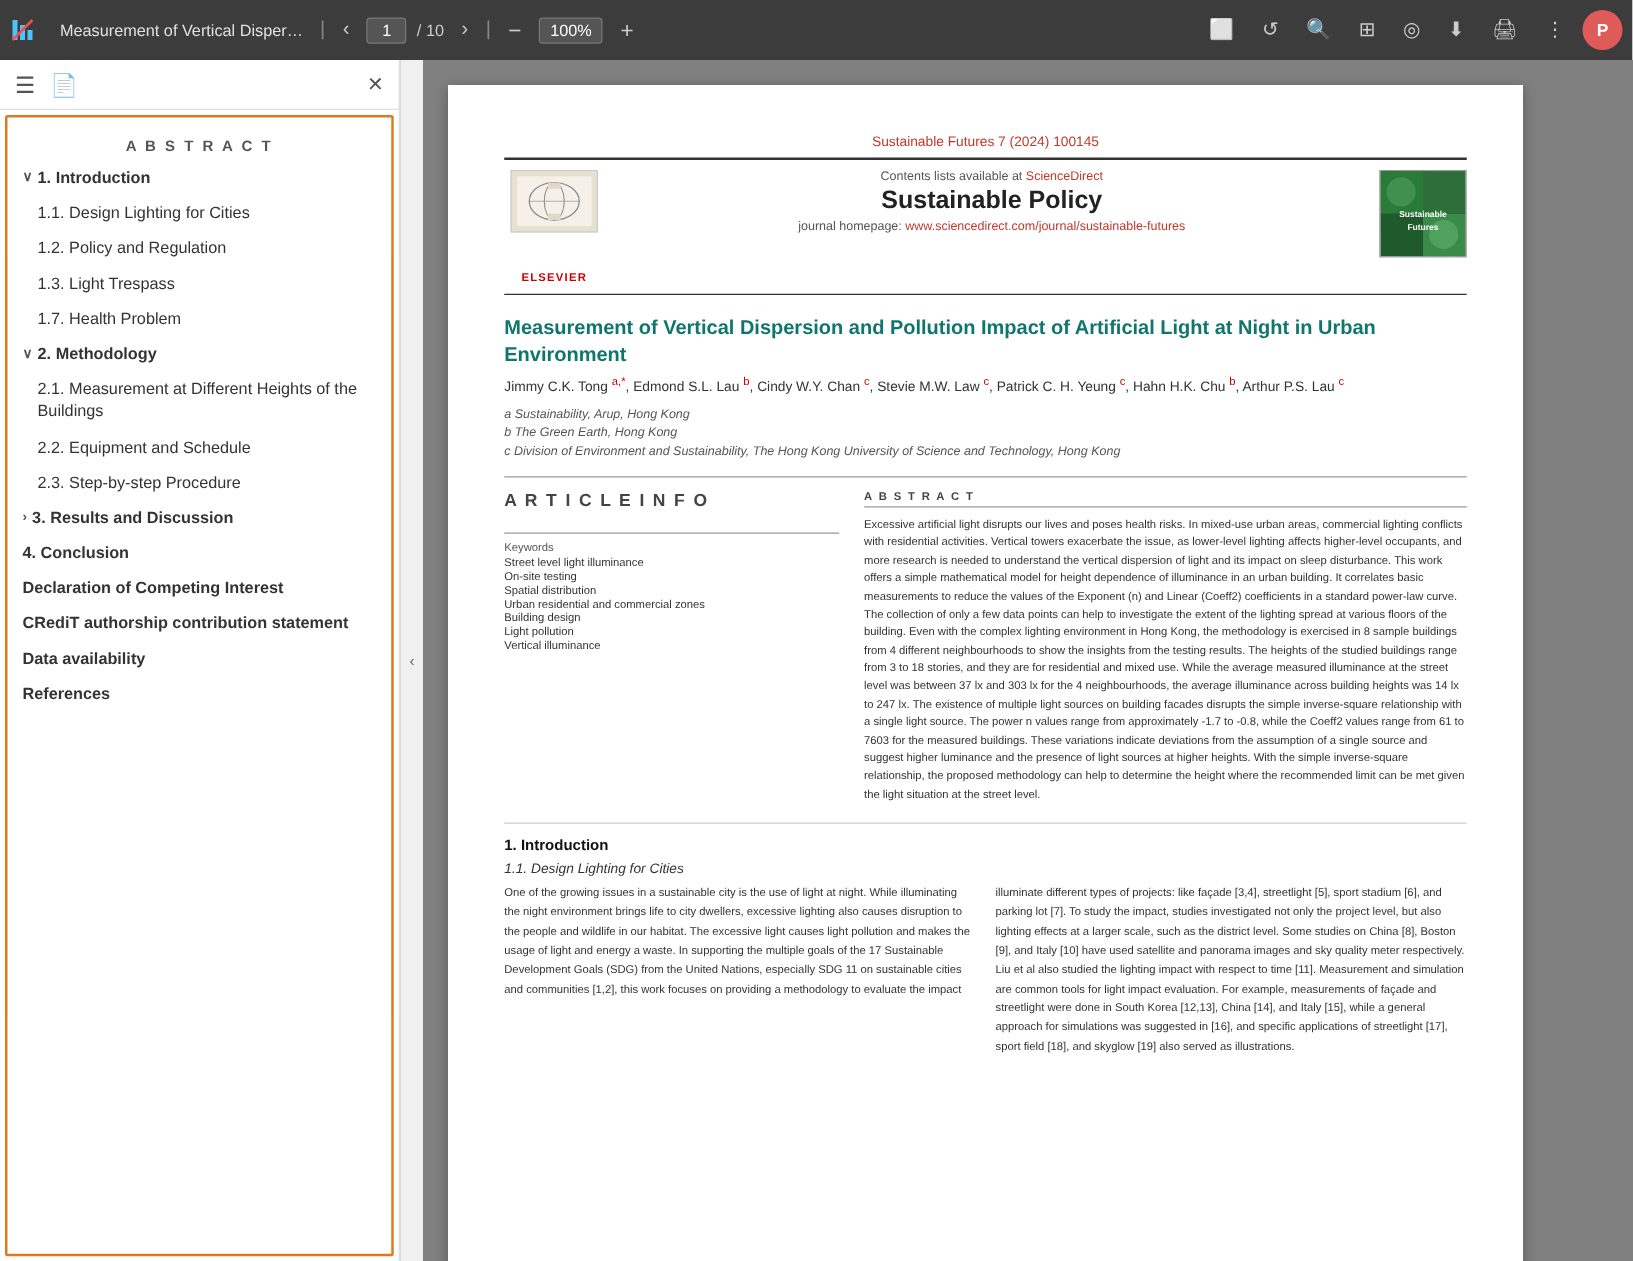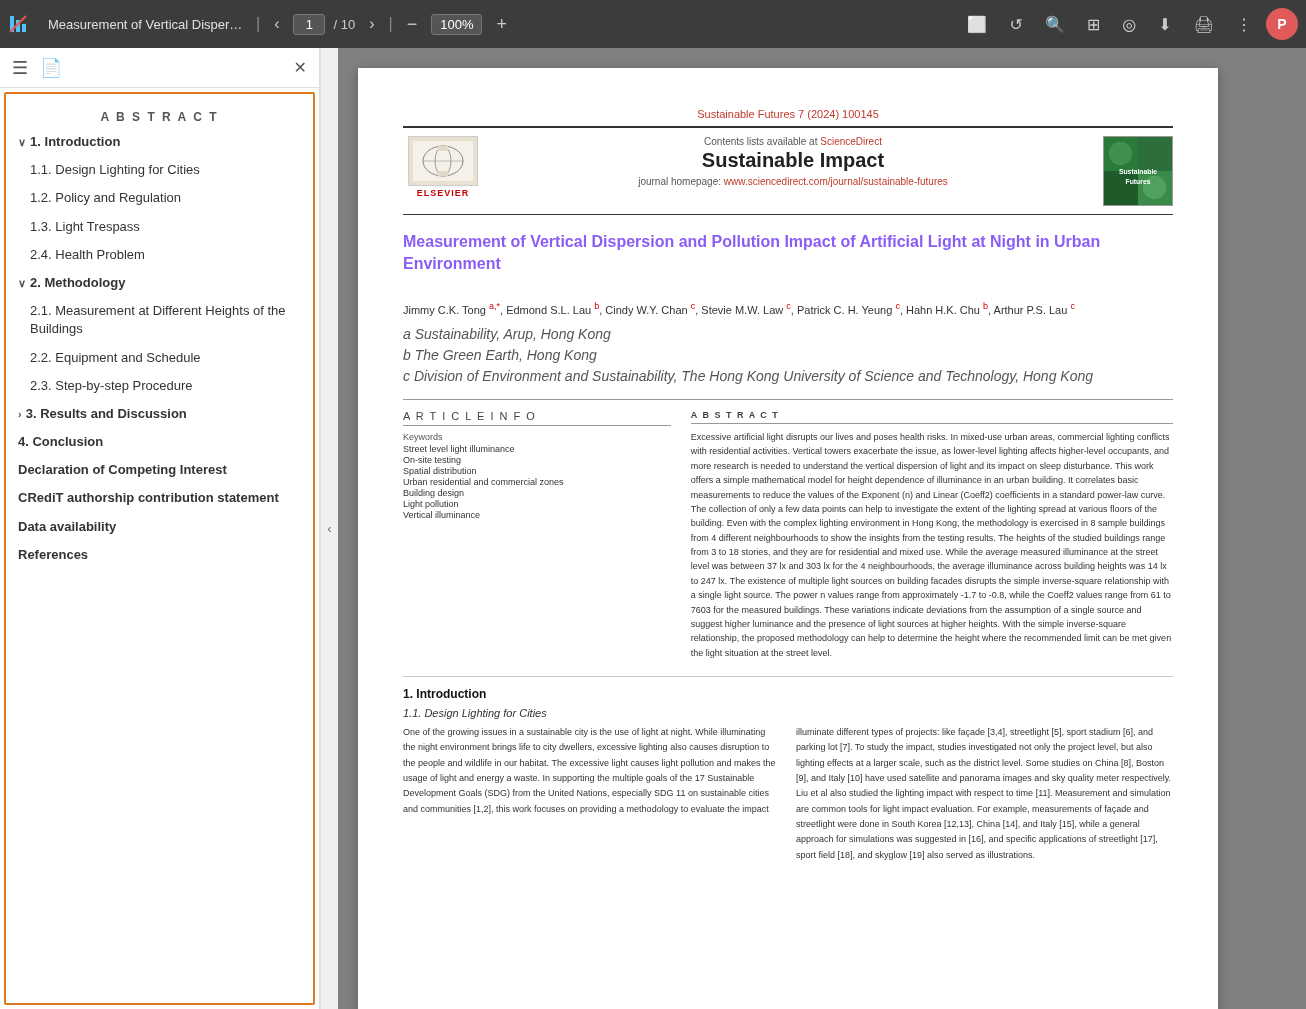--- a/index.html
+++ b/index.html
@@ -234,20 +234,21 @@
       border-top: 2px solid #333;
       border-bottom: 1px solid #333;
       padding: 8px 0;
       margin-bottom: 16px;
     }
     .pdf-header-elsevier {
       display: flex;
       flex-direction: column;
       align-items: center;
       min-width: 80px;
+      gap: 29px;
     }
     .elsevier-logo {
       width: 70px;
       height: 50px;
       background: #e8e0d0;
       border: 1px solid #ccc;
       display: flex;
       flex-direction: column;
       align-items: center;
       justify-content: center;
@@ -293,58 +294,58 @@
       justify-content: center;
       font-size: 9px;
       color: white;
       position: relative;
       overflow: hidden;
     }
 
     .pdf-article-title {
       font-size: 16px;
       font-weight: bold;
-      color: #8b5cf6;
-      margin-bottom: 24px;
+      color: #0f766e;
+      margin-bottom: 2px;
       line-height: 1.4;
     }
     .pdf-authors {
       font-size: 11px;
       color: #333;
       margin-bottom: 6px;
       line-height: 1.5;
     }
     .pdf-authors sup {
       color: #c00;
       font-size: 9px;
     }
     .pdf-affiliations {
-      font-size: 14px;
+      font-size: 10px;
       color: #555;
       margin-bottom: 12px;
       font-style: italic;
       line-height: 1.5;
     }
 
     .pdf-two-col {
       display: grid;
       grid-template-columns: 1fr 1.8fr;
       gap: 20px;
       margin-bottom: 16px;
       border-top: 1px solid #999;
       padding-top: 10px;
     }
     .article-info-label {
-      font-size: 11px;
+      font-size: 14px;
       letter-spacing: 1.5px;
       color: #444;
-      font-weight: normal;
+      font-weight: bold;
       margin-bottom: 6px;
       border-bottom: 1px solid #999;
-      padding-bottom: 3px;
+      padding-bottom: 18px;
     }
     .keywords-label {
       font-size: 9px;
       color: #555;
       margin-bottom: 2px;
     }
     .keyword-item {
       font-size: 9px;
       color: #333;
       margin-bottom: 1px;
@@ -457,21 +458,21 @@
       <div class="outline-item level-1">
         <span>1.1. Design Lighting for Cities</span>
       </div>
       <div class="outline-item level-1">
         <span>1.2. Policy and Regulation</span>
       </div>
       <div class="outline-item level-1">
         <span>1.3. Light Trespass</span>
       </div>
       <div class="outline-item level-1">
-        <span>2.4. Health Problem</span>
+        <span>1.7. Health Problem</span>
       </div>
 
       <div class="outline-item level-0">
         <span class="chevron">∨</span>
         <span>2. Methodology</span>
       </div>
 
       <div class="outline-item level-1">
         <span>2.1. Measurement at Different Heights of the Buildings</span>
       </div>
@@ -528,21 +529,21 @@
               <rect x="25" y="30" width="10" height="5" fill="#e0d8c8"></rect>
             </svg>
           </div>
           <div class="elsevier-text">ELSEVIER</div>
         </div>
 
         <div class="pdf-header-center">
           <div class="pdf-header-contents">
             Contents lists available at <span class="pdf-header-sciencedirect-link">ScienceDirect</span>
           </div>
-          <div class="pdf-header-journal-title">Sustainable Impact</div>
+          <div class="pdf-header-journal-title">Sustainable Policy</div>
           <div class="pdf-header-journal-homepage">
             journal homepage: <span style="color:#c0392b;">www.sciencedirect.com/journal/sustainable-futures</span>
           </div>
         </div>
 
         <div class="pdf-header-thumb">
           <svg width="70" height="70" viewBox="0 0 70 70">
             <rect width="70" height="70" fill="#1a5c2a"></rect>
             <rect x="0" y="0" width="35" height="35" fill="#2a7a3a"></rect>
             <rect x="35" y="35" width="35" height="35" fill="#3a8a4a"></rect>

